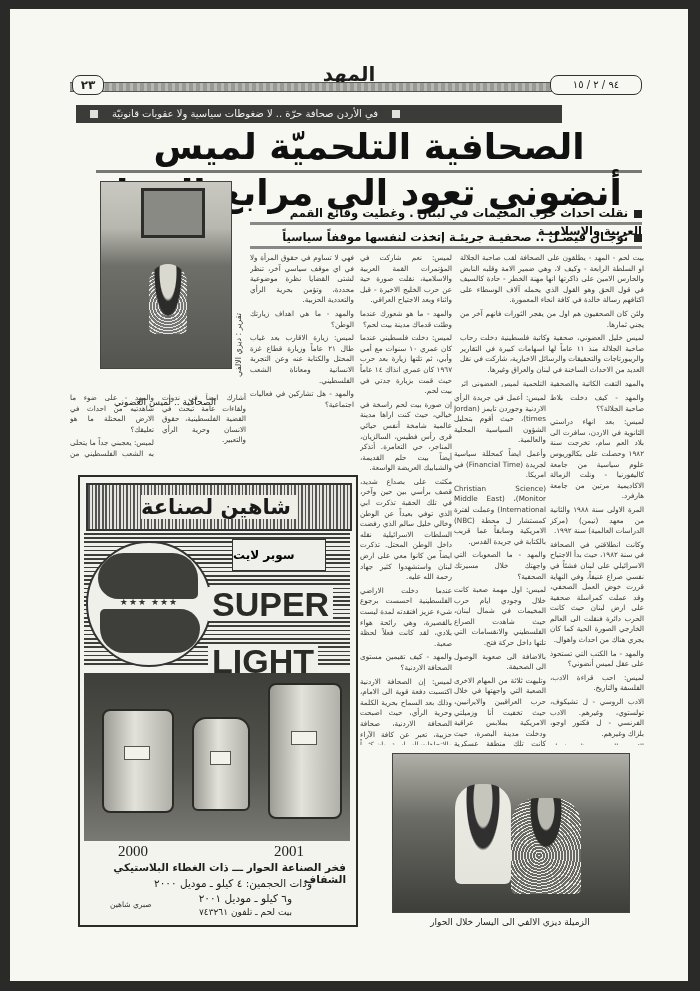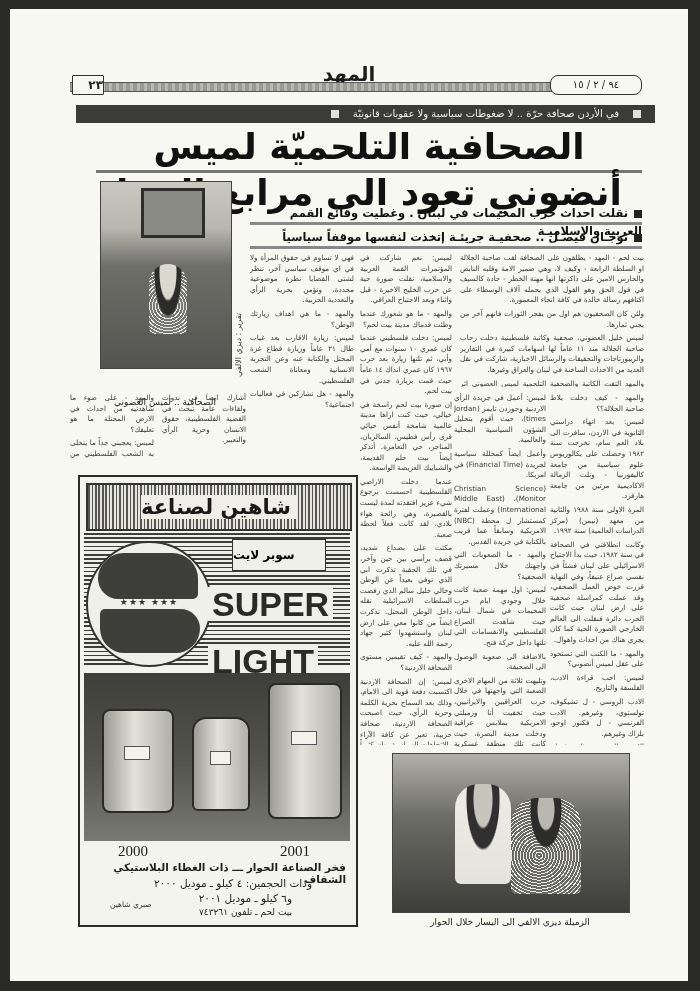--- a/index.html
+++ b/index.html
@@ -1,23 +1,23 @@
 <!DOCTYPE html>
 <html><head>
 <meta charset="utf-8">
 <style>
   html, body { margin:0; padding:0; }
   body { width:700px; height:991px; background:#2a2a28; position:relative; overflow:hidden; font-family:"DejaVu Sans", sans-serif; }
   .page { position:absolute; left:10px; top:9px; width:678px; height:972px; background:#f8f8f2; }
   .abs { position:absolute; }
   .masthead { left:0; top:53px; width:678px; text-align:center; font-size:20px; font-weight:bold; color:#1c1c1c; direction:rtl; }
   .rule-band { left:60px; top:73px; width:570px; height:8px; background:repeating-linear-gradient(90deg,#9a9a95 0 4px,#b8b8b2 4px 7px); border-top:1px solid #555; border-bottom:1px solid #555; }
-  .page-num { left:62px; top:66px; width:30px; height:18px; border:1.5px solid #333; border-radius:1px; background:#f8f8f2; font-size:12px; font-weight:bold; text-align:right; line-height:18px; color:#222; }
+  .page-num { left:62px; top:66px; width:30px; height:18px; border:1.5px solid #333; border-radius:8px; background:#f8f8f2; font-size:12px; font-weight:bold; text-align:center; line-height:18px; color:#222; }
   .date-box { left:540px; top:66px; width:90px; height:18px; border:1.5px solid #333; border-radius:8px; background:#f8f8f2; font-size:10px; text-align:center; line-height:18px; color:#222; }
-  .kicker { left:66px; top:96px; width:579px; height:18px; background:#3b3b39; color:#f2f2f2; font-size:10px; text-align:right; line-height:18px; direction:rtl; }
+  .kicker { left:66px; top:96px; width:486px; height:18px; background:#3b3b39; color:#f2f2f2; font-size:10px; text-align:left; line-height:18px; direction:rtl; }
   .kicker .sq { display:inline-block; width:8px; height:8px; background:#e0e0dc; vertical-align:middle; margin:0 14px; }
   .headline { left:86px; top:115px; width:546px; height:46px; font-size:36px; font-weight:bold; text-align:center; line-height:46px; color:#111; direction:rtl; font-family:"DejaVu Sans", sans-serif; letter-spacing:-0.5px; border-bottom:3px solid #777; }
   .sub { left:240px; width:392px; height:18px; font-size:11.5px; font-weight:bold; line-height:18px; color:#111; direction:rtl; text-align:right; border-bottom:3px solid #888; }
   .sub .sq { display:inline-block; width:8px; height:8px; background:#222; margin-left:6px; vertical-align:middle; }
   .photo { background:#5c5c58; border:1px solid #444; overflow:hidden; }
   .photo-1 { left:90px; top:172px; width:130px; height:186px; background:linear-gradient(180deg,#c9c9c2 0%,#b7b7b0 25%,#6f6f69 45%,#535350 100%); }
   .frame-art { position:absolute; left:40px; top:6px; width:58px; height:44px; border:3px solid #2d2d2b; background:#8a8a85; }
   .figure { position:absolute; left:48px; top:82px; width:38px; height:70px; background:radial-gradient(ellipse at 50% 12%,#d9d9d0 0 8px,#2c2c2a 9px 13px,transparent 14px), repeating-radial-gradient(circle at 50% 60%,#e8e8e0 0 1px,#777 1px 3px); border-radius:20px 20px 6px 6px; }
   .caption { font-size:9px; color:#222; text-align:center; direction:rtl; }
   .credit-vert { left:224px; top:258px; width:12px; height:110px; writing-mode:vertical-rl; font-size:8px; color:#333; transform:rotate(180deg); }
@@ -97,22 +97,22 @@
     <p>بالاضافة الى صعوبة الوصول الى الصحيفة.</p>
     <p>وتليهت ثلاثة من المهام الاخرى الصعبة التي واجهتها في خلال حرب العراقيين والايرانيين، حيث تخفيت أنا وزميلتي الامريكية بملابس عراقية ودخلت مدينة البصرة، حيث كانت تلك منطقة عسكرية مغلقة.</p>
 
   </div>
 
   <div class="abs col" style="left:350px; top:244px; width:92px; height:492px;">
     <p>لميس: نعم شاركت في المؤتمرات القمة العربية والاسلامية، نقلت صورة حية عن حرب الخليج الاخيرة - قبل واثناء وبعد الاجتياح العراقي.</p>
     <p>والمهد - ما هو شعورك عندما وطئت قدماك مدينة بيت لحم؟</p>
     <p>لميس: دخلت فلسطيني عندما كان عمري ١٠ سنوات مع أمي وأبي، ثم تلتها زيارة بعد حرب ١٩٦٧ كان عمري انذاك ١٤ عاماً حيث قمت بزيارة جدتي في بيت لحم.</p>
     <p>إن صورة بيت لحم راسخة في خيالي، حيث كنت اراها مدينة عالمية شامخة أنفس حيائي قرى رأس فطيس، السالزيان، المناجر، حي التعامرة. أتذكر أيضاً بيت حلم القديمة، والشبابيك العريضة الواسعة.</p>
+    <p>مكثت على بصداع شديد، قصف برأسي بين حين وآخر، في تلك الحقبة تذكرت ابي الذي توفي بعيداً عن الوطن وخالي خليل سالم الذي رفضت السلطات الاسرائيلية نقله داخل الوطن المحتل. تذكرت ايضاً من كانوا معي على ارض لبنان واستشهدوا كثير جهاد رحمة الله عليه.</p>
     <p>عندما دخلت الاراضي الفلسطينية احسست برجوع شيء عزيز افتقدته لمدة ليست بالقصيرة، وهي رائحة هواء بلادي، لقد كانت فعلاً لحظة صعبة.</p>
-    <p>مكثت على بصداع شديد، قصف برأسي بين حين وآخر، في تلك الحقبة تذكرت ابي الذي توفي بعيداً عن الوطن وخالي خليل سالم الذي رفضت السلطات الاسرائيلية نقله داخل الوطن المحتل. تذكرت ايضاً من كانوا معي على ارض لبنان واستشهدوا كثير جهاد رحمة الله عليه.</p>
     <p>والمهد - كيف تقيمين مستوى الصحافة الاردنية؟</p>
     <p>لميس: إن الصحافة الاردنية اكتسبت دفعة قوية الى الامام، وذلك بعد السماح بحرية الكلمة وحرية الرأي، حيث اصبحت الصحافة الاردنية، صحافة حزبية، تعبر عن كافة الآراء والاتجاهات السياسية، وان كثيراً من الموضوعات التي كان يفرض عليها الحظر للتطرق لها بحرية تامة دون ممارسة ضغوط سياسية او عقوبات قانونية.</p>
 
   </div>
 
   <div class="abs col" style="left:240px; top:244px; width:104px; height:210px;">
     <p>فهي لا تساوم في حقوق المرأة ولا في اي موقف سياسي آخر، تنظر لشتى القضايا نظرة موضوعية محددة، وتؤمن بحرية الرأي والتعددية الحزبية.</p>
     <p>والمهد - ما هي اهداف زيارتك الوطن؟</p>
     <p>لميس: زيارة الاقارب بعد غياب طال ٢١ عاماً وزيارة قطاع غزة المحتل والكتابة عنه وعن التجربة الانسانية ومعاناة الشعب الفلسطيني.</p>
     <p>والمهد - هل تشاركين في فعاليات اجتماعية؟</p>
@@ -143,21 +143,21 @@
         </div>
       <div class="washer" style="left:108px; top:44px; width:54px; height:90px; border-radius:14px 14px 6px 6px;">
           <div class="lbl"></div>
         </div>
       <div class="washer" style="left:184px; top:10px; width:70px; height:132px; border-radius:8px;">
           <div class="lbl"></div>
         </div>
     </div>
 
     <div class="ad-year" style="left:38px; top:366px;">2000</div>
-    <div class="ad-year" style="left:200px; top:366px;">2001</div>
+    <div class="ad-year" style="left:194px; top:366px;">2001</div>
     <div class="ad-text" style="top:384px;">فخر الصناعة الحوار ـــ ذات الغطاء البلاستيكي الشفاف</div>
     <div class="ad-text" style="top:400px; right:44px; font-weight:normal;">وذات الحجمين: ٤ كيلو ـ موديل ٢٠٠٠</div>
     <div class="ad-text" style="top:415px; right:64px; font-weight:normal;">و٦ كيلو ـ موديل ٢٠٠١</div>
     <div class="ad-text" style="top:430px; right:64px; font-weight:normal; font-size:9px;">بيت لحم ـ تلفون ٧٤٣٢٦١</div>
     <div class="ad-small" style="left:30px; top:423px;">صبري شاهين</div>
   </div>
 
   <div class="abs photo photo-2">
     <div class="p2-woman1"></div>
     <div class="p2-woman2"></div>

